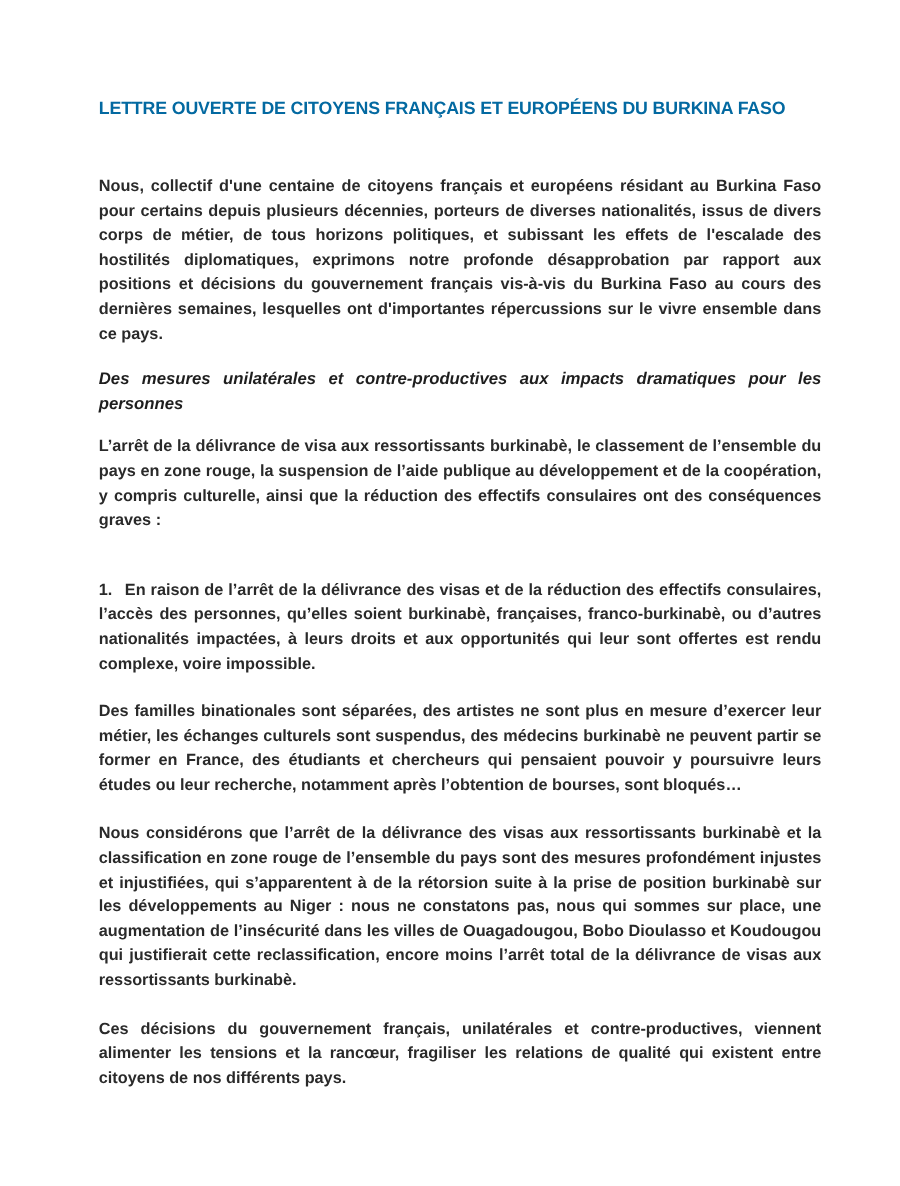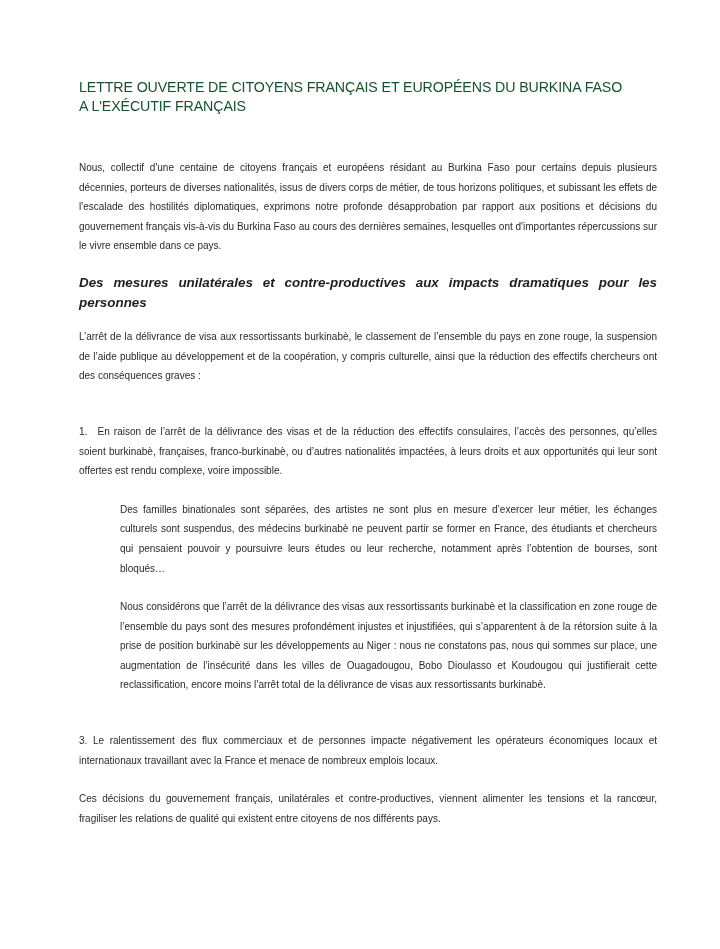--- a/index.html
+++ b/index.html
@@ -15,70 +15,68 @@
     font-family: "Liberation Sans", sans-serif;
     color: #2a2a2a;
   }
   .page {
     position: absolute;
     left: 79px;
     top: 78px;
     width: 578px;
   }
   .title {
-    font-weight: normal;
+    font-weight: bold;
     font-size: 14.2px;
     line-height: 19px;
-    color: #14532d;
+    color: #0369a1;
     margin: 0;
     letter-spacing: -0.1px;
   }
   p {
     margin: 0;
-    font-size: 10px;
+    font-size: 13px;
     line-height: 19.6px;
     text-align: justify;
+    font-weight: bold;
   }
   .intro { margin-top: 42px; }
   .subheading {
     margin-top: 17px;
     font-weight: bold;
     font-size: 13.4px;
     line-height: 19.6px;
     color: #1e1e1e;
     text-align: justify;
     font-style: italic;
   }
   .lead { margin-top: 15px; }
   .item { margin-top: 36px; }
   .indented {
-    margin-left: 41px;
     margin-top: 19px;
   }
   .closing { margin-top: 19px; }
   .num { margin-right: 6px; }
 </style>
 </head>
 <body>
 
 <div class="page">
   <h1 class="title">
     <span>LETTRE OUVERTE DE CITOYENS FRANÇAIS ET EUROPÉENS DU BURKINA FASO</span><br>
-    <span>A L'EXÉCUTIF FRANÇAIS</span>
   </h1>
 
   <p class="intro">Nous, collectif d'une centaine de citoyens français et européens résidant au Burkina Faso pour certains depuis plusieurs décennies, porteurs de diverses nationalités, issus de divers corps de métier, de tous horizons politiques, et subissant les effets de l'escalade des hostilités diplomatiques, exprimons notre profonde désapprobation par rapport aux positions et décisions du gouvernement français vis-à-vis du Burkina Faso au cours des dernières semaines, lesquelles ont d'importantes répercussions sur le vivre ensemble dans ce pays.</p>
 
   <p class="subheading">Des mesures unilatérales et contre-productives aux impacts dramatiques pour les personnes</p>
 
-  <p class="lead">L’arrêt de la délivrance de visa aux ressortissants burkinabè, le classement de l’ensemble du pays en zone rouge, la suspension de l’aide publique au développement et de la coopération, y compris culturelle, ainsi que la réduction des effectifs chercheurs ont des conséquences graves :</p>
+  <p class="lead">L’arrêt de la délivrance de visa aux ressortissants burkinabè, le classement de l’ensemble du pays en zone rouge, la suspension de l’aide publique au développement et de la coopération, y compris culturelle, ainsi que la réduction des effectifs consulaires ont des conséquences graves :</p>
 
   <p class="item"><span class="num">1.</span> <span>En raison de l’arrêt de la délivrance des visas et de la réduction des effectifs consulaires, l’accès des personnes, qu’elles soient burkinabè, françaises, franco-burkinabè, ou d’autres nationalités impactées, à leurs droits et aux opportunités qui leur sont offertes est rendu complexe, voire impossible.</span></p>
 
   <p class="indented">Des familles binationales sont séparées, des artistes ne sont plus en mesure d’exercer leur métier, les échanges culturels sont suspendus, des médecins burkinabè ne peuvent partir se former en France, des étudiants et chercheurs qui pensaient pouvoir y poursuivre leurs études ou leur recherche, notamment après l’obtention de bourses, sont bloqués…</p>
 
   <p class="indented">Nous considérons que l’arrêt de la délivrance des visas aux ressortissants burkinabè et la classification en zone rouge de l’ensemble du pays sont des mesures profondément injustes et injustifiées, qui s’apparentent à de la rétorsion suite à la prise de position burkinabè sur les développements au Niger : nous ne constatons pas, nous qui sommes sur place, une augmentation de l’insécurité dans les villes de Ouagadougou, Bobo Dioulasso et Koudougou qui justifierait cette reclassification, encore moins l’arrêt total de la délivrance de visas aux ressortissants burkinabè.</p>
 
 
-  <p class="item"><span>3.</span> <span>Le ralentissement des flux commerciaux et de personnes impacte négativement les opérateurs économiques locaux et internationaux travaillant avec la France et menace de nombreux emplois locaux.</span></p>
 
   <p class="closing">Ces décisions du gouvernement français, unilatérales et contre-productives, viennent alimenter les tensions et la rancœur, fragiliser les relations de qualité qui existent entre citoyens de nos différents pays.</p>
 </div>
 
 </body></html>

